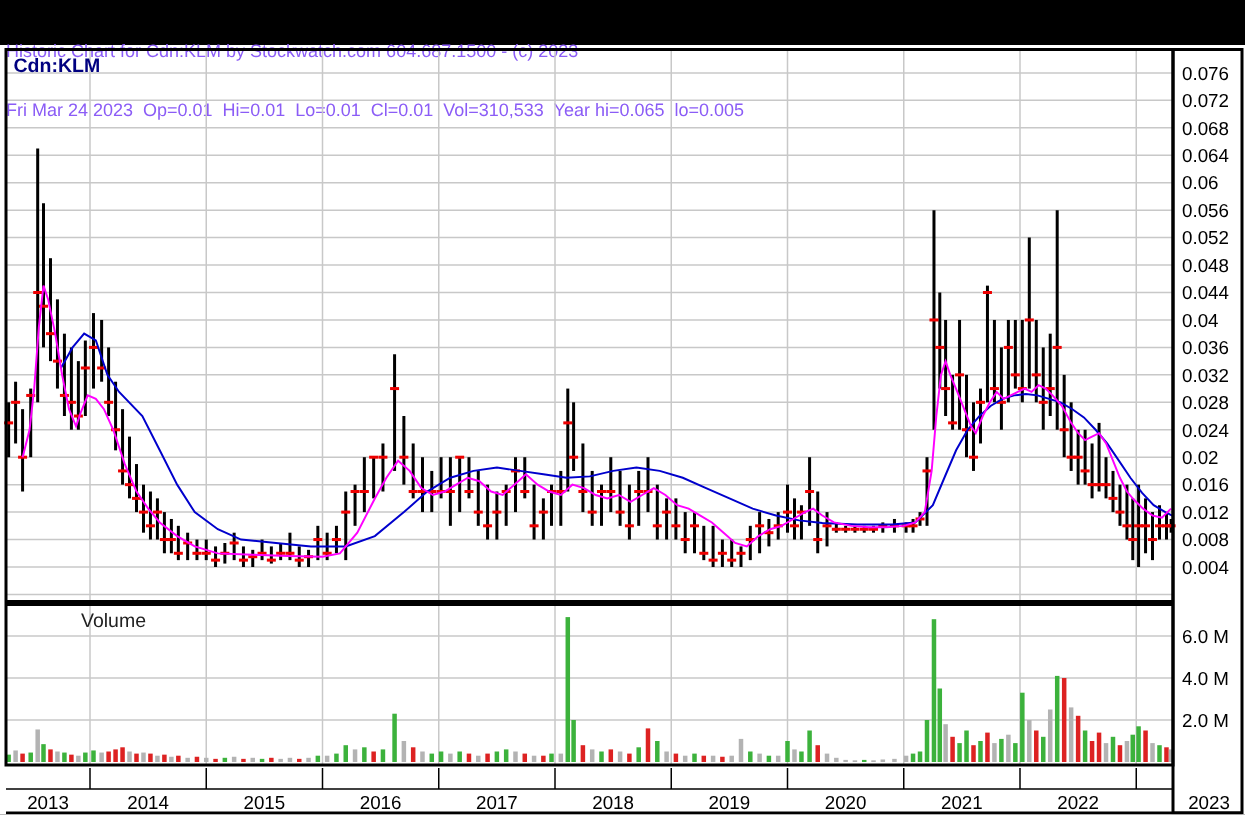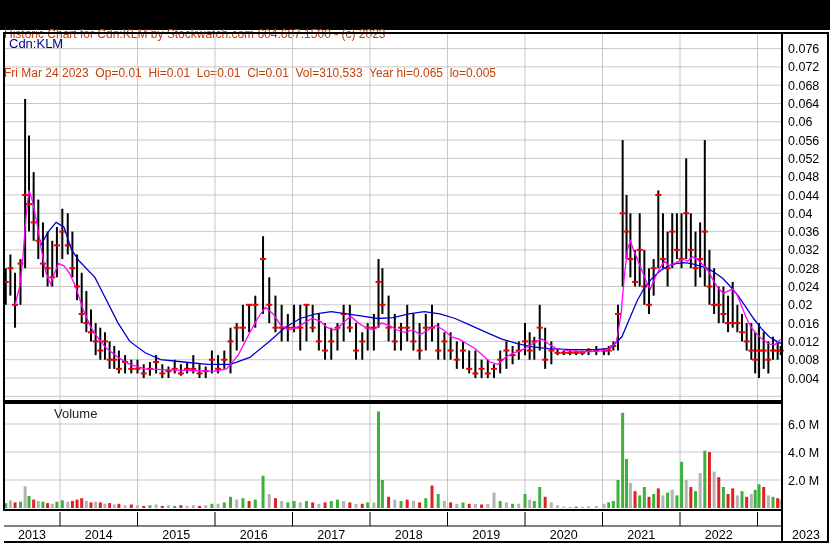--- a/index.html
+++ b/index.html
@@ -1,22 +1,22 @@
 <!DOCTYPE html>
 <html><head>
 <meta charset="utf-8">
 <style>
   html,body{margin:0;padding:0;background:#888;}
   .screen{position:relative;width:830px;height:543px;background:#ffffff;
           font-family:"Liberation Sans",sans-serif;overflow:hidden;}
   .hdr{position:absolute;left:0;top:0;width:830px;height:30px;background:#000;
-       color:#c2410c;font-size:12px;line-height:13px;box-sizing:border-box;
+       color:#8b5cf6;font-size:12px;line-height:13px;box-sizing:border-box;
        padding:2px 0 0 4px;white-space:pre;}
   .hdr div{white-space:pre;}
-  .sym-label{position:absolute;left:9px;top:36px;color:#000080;font-size:13px;z-index:3;}
+  .sym-label{position:absolute;left:9px;top:36px;color:#000080;font-size:13px;z-index:3;font-weight:bold;}
   .vol-label{position:absolute;left:9px;top:406px;color:#222;font-size:13px;z-index:3;margin-left:45px;}
   svg{position:absolute;left:0;top:31px;}
   svg text{font-family:"Liberation Sans",sans-serif;}
 </style>
 </head>
 <body>
 
 <div class="screen">
   <div class="hdr">
     <div>Historic Chart for Cdn:KLM by Stockwatch.com 604.687.1500 - (c) 2023</div>

